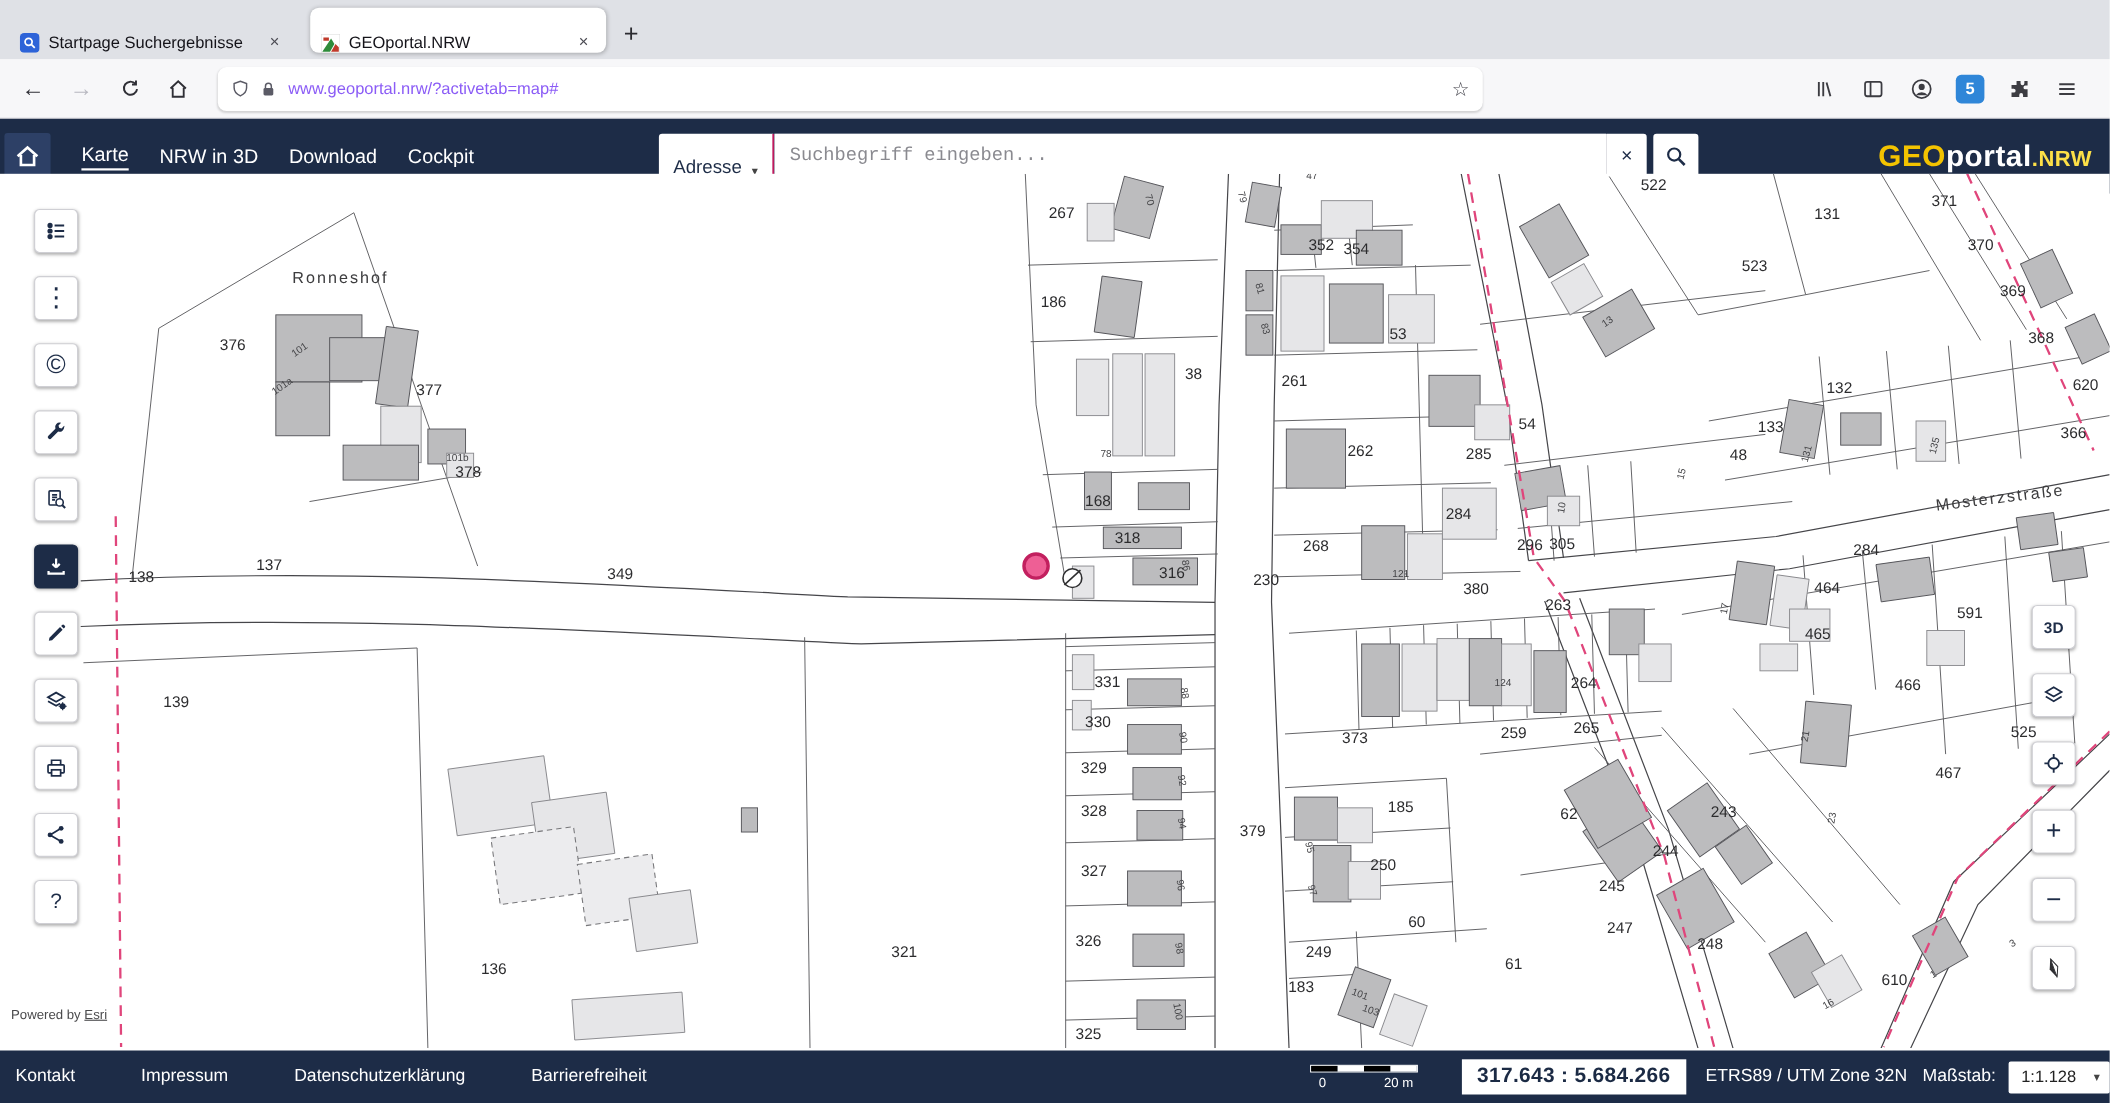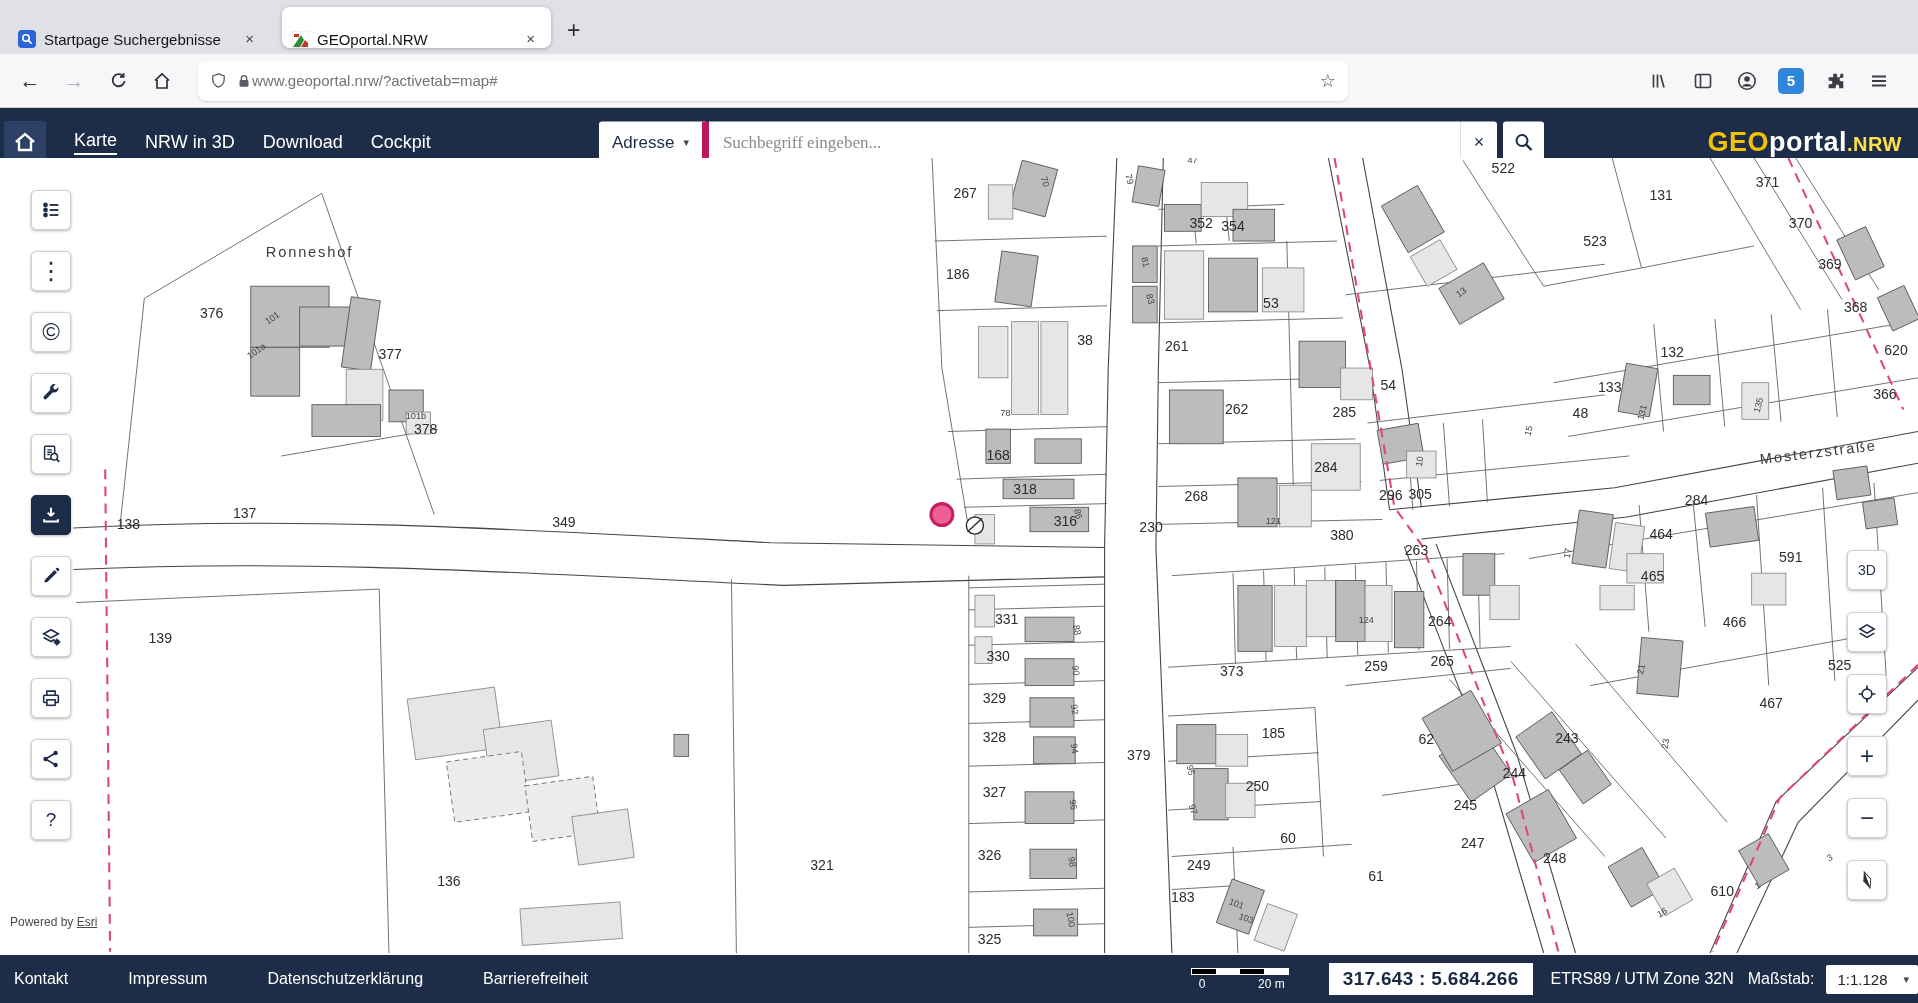--- a/index.html
+++ b/index.html
@@ -16,37 +16,37 @@
   .newtab{font-size:23px;color:#2b2b30;margin:0 0 12px 16px;line-height:1}
 
   
   #navbar{height:54px;background:#f7f7f9;border-bottom:1px solid #d0d0d6;display:flex;align-items:center;
           padding:0 12px;box-sizing:border-box}
   .nav-btn{width:36px;height:36px;border-radius:6px;display:flex;align-items:center;justify-content:center;
            font-size:21px;color:#2f2f36;margin-right:8px}
   .nav-btn.disabled{color:#b8b8c0}
   #urlbar{flex:0 0 1150px;height:40px;background:#fff;border-radius:8px;box-shadow:0 1px 2px rgba(0,0,0,.15);
           display:flex;align-items:center;padding:0 12px;margin-left:10px;box-sizing:border-box}
-  #url-text{font-size:15px;color:#737373;flex:1;white-space:nowrap;overflow:hidden}
+  #url-text{font-size:15px;color:#8b5cf6;margin-left:10px;flex:1;white-space:nowrap;overflow:hidden}
   .url-star{font-size:18px;color:#45454d}
   #nav-right{margin-left:auto;display:flex;align-items:center;gap:10px;margin-right:10px}
   .nr-btn{width:34px;height:34px;display:flex;align-items:center;justify-content:center;border-radius:6px}
   .ext-badge{width:26px;height:26px;border-radius:5px;background:#2f86d8;color:#fff;font-size:15px;font-weight:bold;
              display:flex;align-items:center;justify-content:center}
 
   
   #appheader{height:68px;background:#1d2c47;display:flex;align-items:center;position:relative}
   #home-tile{width:42px;height:42px;margin-left:4px;background:#2d4066;border-radius:3px;
              display:flex;align-items:center;justify-content:center}
   .app-link{color:#fff;font-size:18px;margin-left:28px;white-space:nowrap}
   .app-link.active{border-bottom:2px solid #fff;padding-bottom:2px}
   #search-group{position:absolute;left:599px;top:50%;transform:translateY(-50%);display:flex;width:945px;height:41px}
-  .addr-btn{background:#fff;color:#1d2c47;font-size:17px;display:flex;align-items:center;gap:9px;
-            padding:0 13px;border-radius:3px 0 0 3px;border-right:7px solid #be185d}
-  #search-input{flex:1;border:none;outline:none;font-size:17px;padding:0 14px;color:#701a75;font-family:Liberation Serif, serif}
+  .addr-btn{background:#fff;color:#1d2c47;font-size:17px;display:flex;align-items:flex-end;gap:9px;
+            padding:0 13px;border-radius:3px 0 0 3px;border-right:2px solid #be185d}
+  #search-input{flex:1;border:none;outline:none;font-size:17px;padding:0 14px;color:#701a75;font-family:Liberation Mono, monospace}
   #search-input::placeholder{color:#8a8a90}
   .clear-btn{width:36px;background:#fff;font-size:18px;color:#1d2c47;display:flex;align-items:center;
              justify-content:center;border-left:1px solid #e0e0e4;border-radius:0 3px 3px 0}
   .search-btn{width:41px;margin-left:6px;background:#fff;border-radius:3px;display:flex;align-items:center;justify-content:center}
   #logo{position:absolute;right:16px;font-size:27px;font-weight:bold;letter-spacing:.5px;white-space:nowrap}
   #logo .geo{color:#f3c300}#logo .portal{color:#fff}#logo .nrw{color:#fde047;font-size:20px}
 
   
   #map{position:absolute;top:158px;left:0;right:0;bottom:50px;background:#fff;overflow:hidden}
   #map-svg{position:absolute;inset:0;width:100%;height:100%}
@@ -62,21 +62,21 @@
   #attribution{position:absolute;left:10px;bottom:24px;font-size:12px;color:#4a4a4c}
   #attribution a{color:#4a4a4c}
 
   .tool-col{position:absolute;left:31px;top:32px;display:flex;flex-direction:column;gap:21px}
   .sq-btn{width:40px;height:40px;background:#fff;border:1px solid #cfcfd4;border-radius:5px;
           box-shadow:0 1px 3px rgba(0,0,0,.3);display:flex;align-items:center;justify-content:center;
           color:#1d2c47;font-size:19px;box-sizing:border-box}
   .sq-btn.active{background:#1d2c47;color:#fff;border-color:#1d2c47}
   .ctrl-col{position:absolute;right:31px;top:392px;display:flex;flex-direction:column;gap:22px}
   .glyph-lg{font-size:24px;line-height:1}
-  .glyph-3d{font-size:14px;font-weight:normal}
+  .glyph-3d{font-size:14px;font-weight:bold}
 
   
   #footer{position:absolute;left:0;right:0;bottom:0;height:48px;background:#1d2c47;display:flex;
           align-items:center;color:#fff;font-size:16px}
   .flink{margin-left:60px;white-space:nowrap}
   .flink.first{margin-left:14px}
   #scalebar{margin-left:auto;width:98px}
   .sb-bar{display:flex;height:7px;border:1px solid #fff;box-sizing:border-box}
   .sb-seg{flex:1}.sb-b{background:#000}.sb-w{background:#fff}
   .sb-labels{display:flex;justify-content:space-between;font-size:12px;margin-top:2px;padding:0 4px 0 8px}

